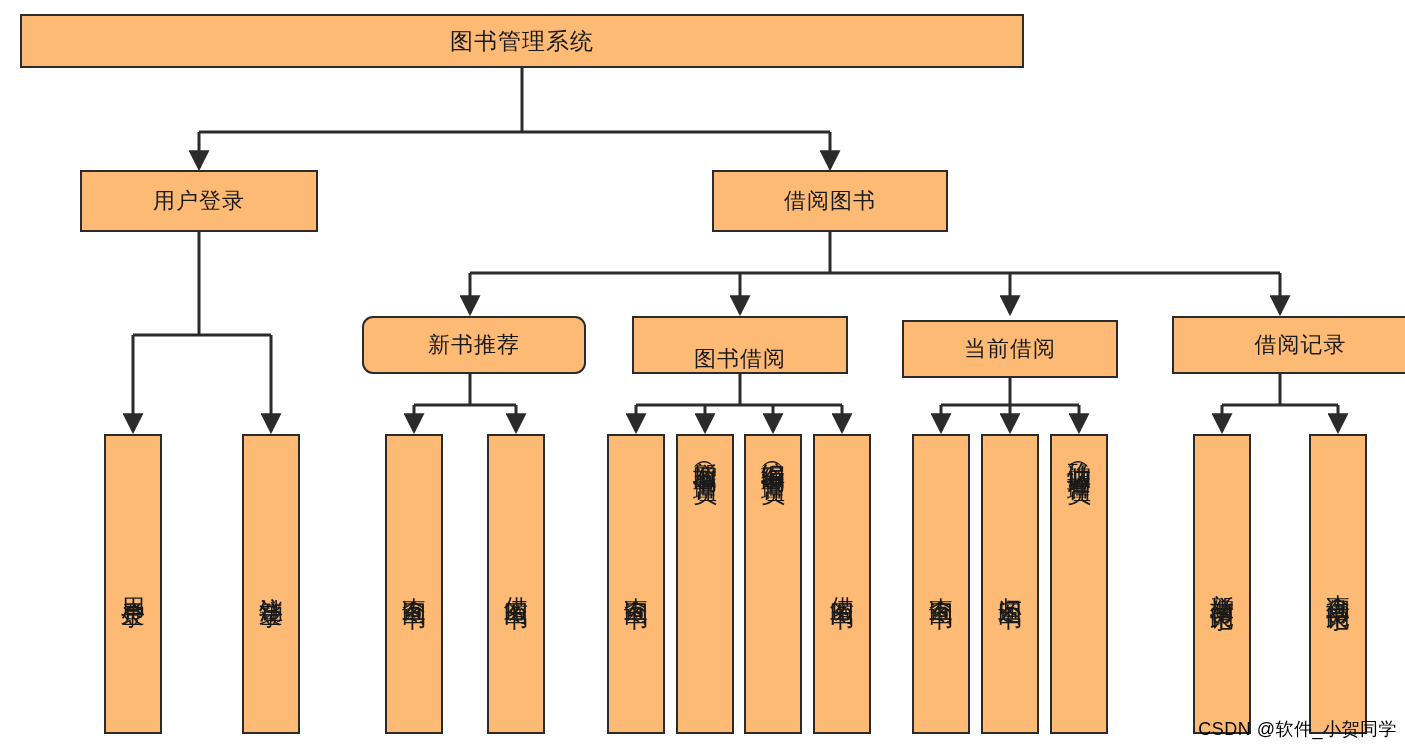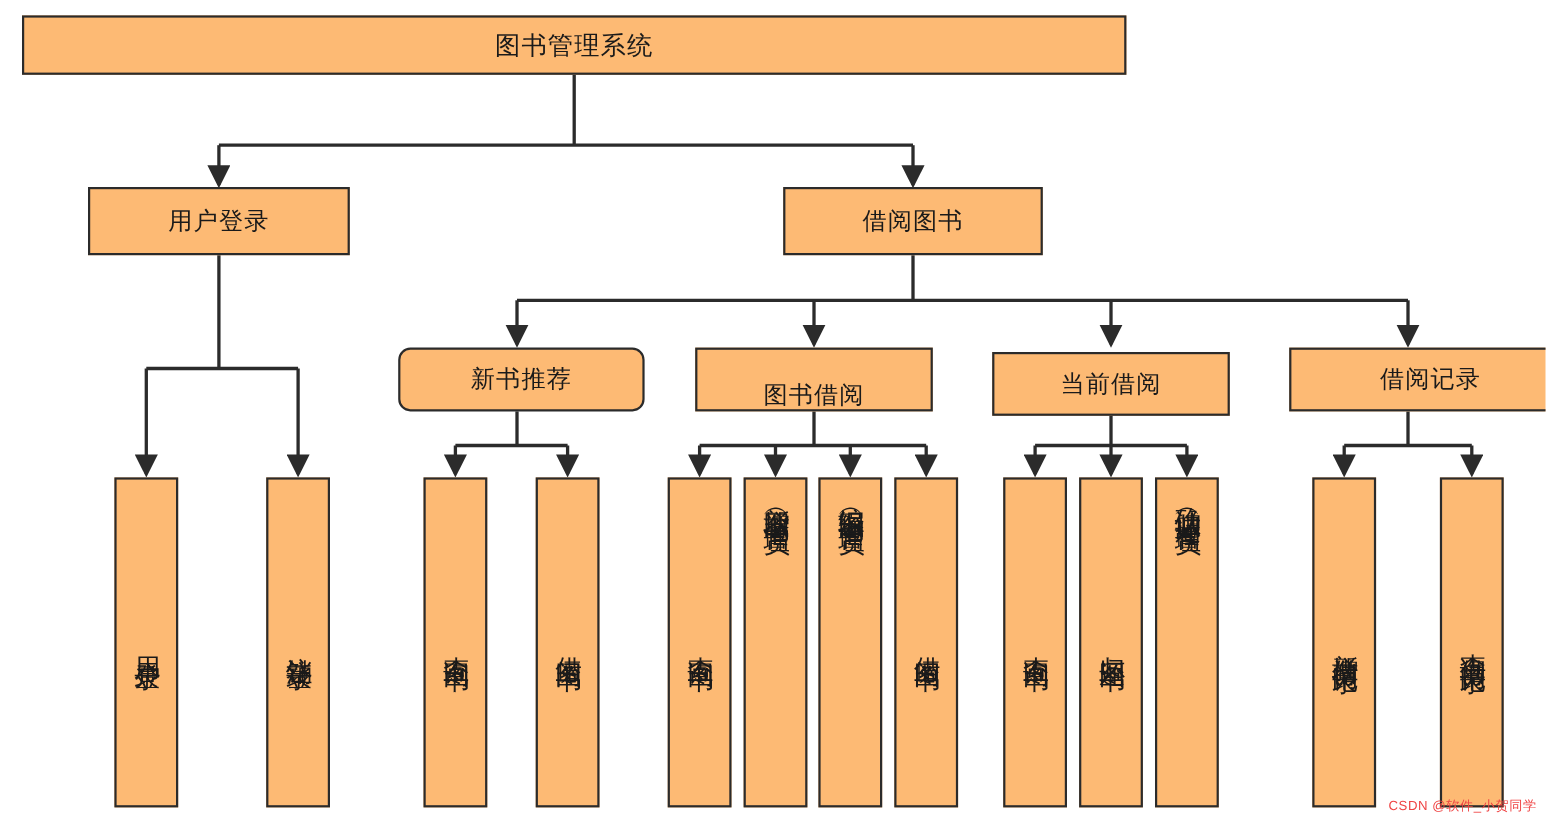--- a/index.html
+++ b/index.html
@@ -47,22 +47,22 @@
     letter-spacing:3px;
     line-height:1;
     max-height:100%;
   }
   .v-text.align-top{align-items:flex-start;}
 
   #watermark{
     position:absolute;
     right:8px;
     bottom:6px;
-    font-size:12px;
-    color:#ef4444;
+    font-size:18px;
+    color:#000000;
     letter-spacing:0.5px;
     white-space:nowrap;
     pointer-events:none;
   }
 </style>
 </head>
 <body>
 
 <div id="canvas">
 

